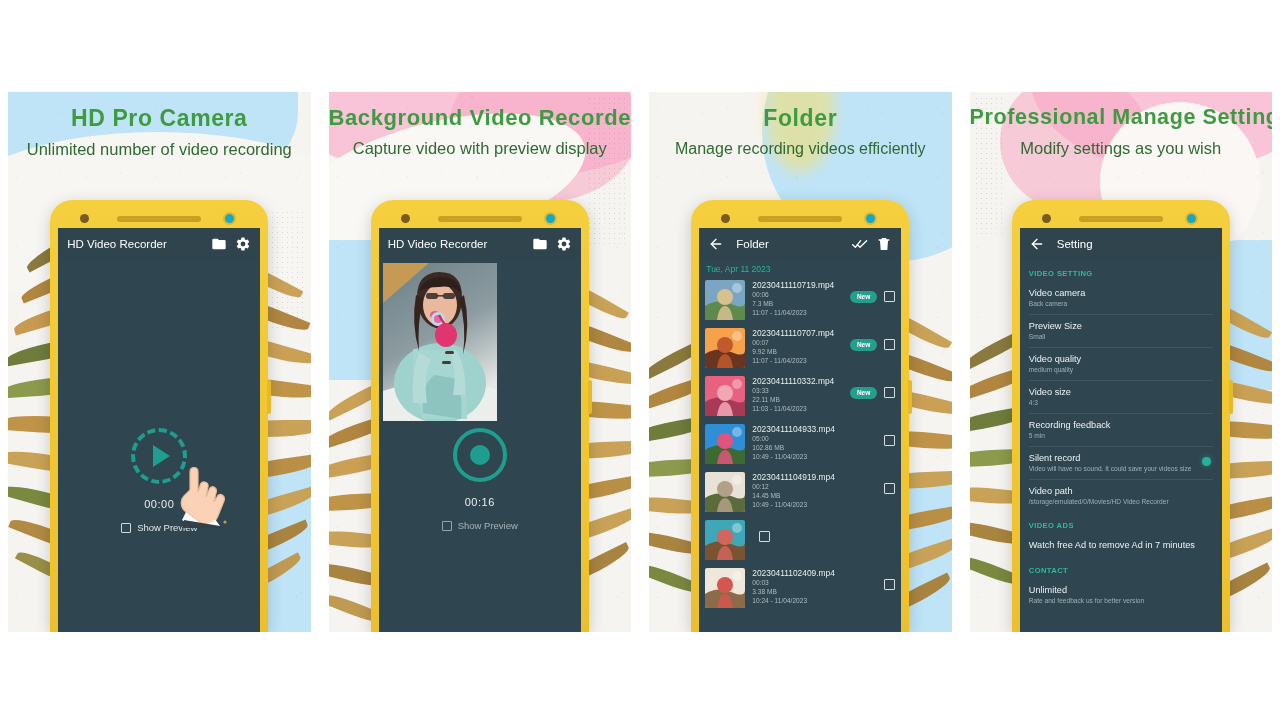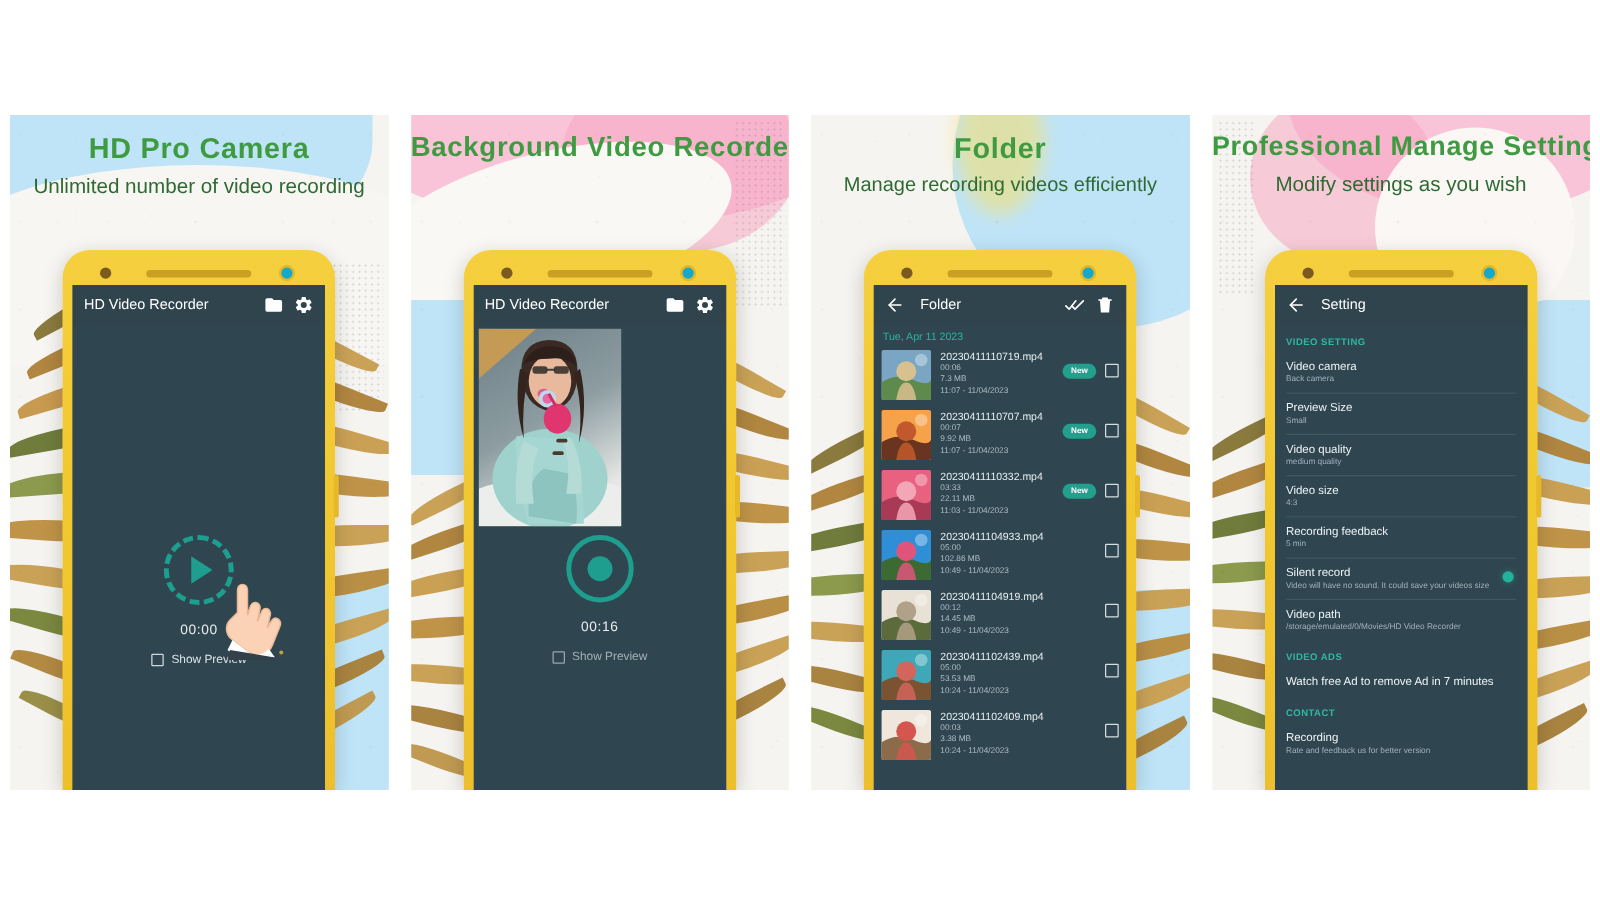--- a/index.html
+++ b/index.html
@@ -425,20 +425,21 @@
           <span style="right:8px;top:150px;width:96px;height:16px;background:#c9a257;transform:rotate(-2deg);"></span>
           <span style="right:10px;top:190px;width:92px;height:15px;background:#b98f46;transform:rotate(-10deg);"></span>
           <span style="right:16px;top:228px;width:86px;height:15px;background:#c9a257;transform:rotate(-18deg);"></span>
           <span style="right:22px;top:266px;width:76px;height:14px;background:#a98340;transform:rotate(-26deg);"></span>
         </div>
         <div class="paper-noise"></div>
       </div>
 
       <div class="head">
         <h1>Background Video Recorder</h1>
+        <h2>Capture video with preview display</h2>
       </div>
 
       <div class="phone">
         <div class="phone-notch">
           <span class="cam-dot"></span>
           <span class="speaker"></span>
           <span class="sensor-dot"></span>
         </div>
         <div class="side-btn"></div>
         <div class="screen">
@@ -665,26 +666,20 @@
                   </div>
                 </div>
                 <div class="vrow">
                   <div class="thumb"><svg viewBox="0 0 40 40" width="40" height="40">
                       <rect width="40" height="40" fill="#3fa8b8"></rect>
                       <path d="M0 26 Q12 18 26 24 T40 22 L40 40 L0 40 Z" fill="#7a5332"></path>
                       <circle cx="20" cy="17" r="8" fill="#d4655c"></circle>
                       <path d="M12 40 Q14 26 20 26 Q26 26 28 40 Z" fill="#d4655c" opacity=".85"></path>
                       <circle cx="32" cy="8" r="5" fill="#ffffff" opacity=".35"></circle>
                     </svg></div>
-                  <div class="vmeta">
-                    <div class="vname">20230411102439.mp4</div>
-                    <div class="vsub">05:00</div>
-                    <div class="vsub">53.53 MB</div>
-                    <div class="vsub">10:24 - 11/04/2023</div>
-                  </div>
                   <div class="vright">
                     <span class="badge-spacer"></span>
                     <span class="chk-sq"></span>
                   </div>
                 </div>
                 <div class="vrow">
                   <div class="thumb"><svg viewBox="0 0 40 40" width="40" height="40">
                       <rect width="40" height="40" fill="#efe6dc"></rect>
                       <path d="M0 26 Q12 18 26 24 T40 22 L40 40 L0 40 Z" fill="#8c6b4a"></path>
                       <circle cx="20" cy="17" r="8" fill="#d4564f"></circle>
@@ -791,21 +786,21 @@
                 <div class="set-item nobord">
                   <div class="set-title">Video path</div>
                   <div class="set-sub">/storage/emulated/0/Movies/HD Video Recorder</div>
                 </div>
                 <div class="set-group">VIDEO ADS</div>
                 <div class="set-item nobord">
                   <div class="set-title">Watch free Ad to remove Ad in 7 minutes</div>
                 </div>
                 <div class="set-group">CONTACT</div>
                 <div class="set-item nobord">
-                  <div class="set-title">Recording</div>
+                  <div class="set-title">Unlimited</div>
                   <div class="set-sub">Rate and feedback us for better version</div>
                 </div>
               </div>
           </div>
         </div>
       </div>
     </div>
 
   </div>
 </div>

